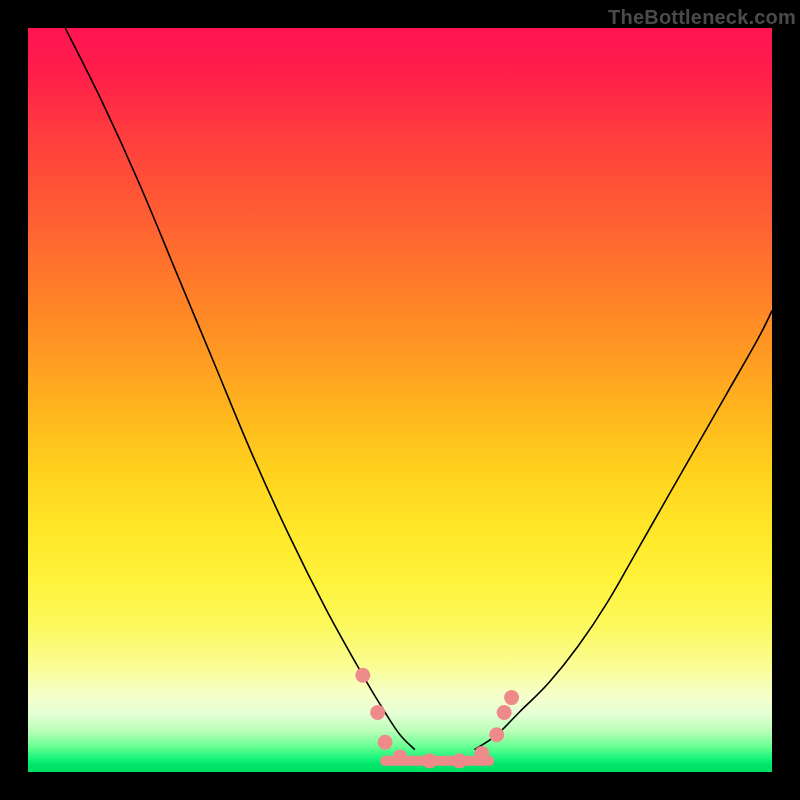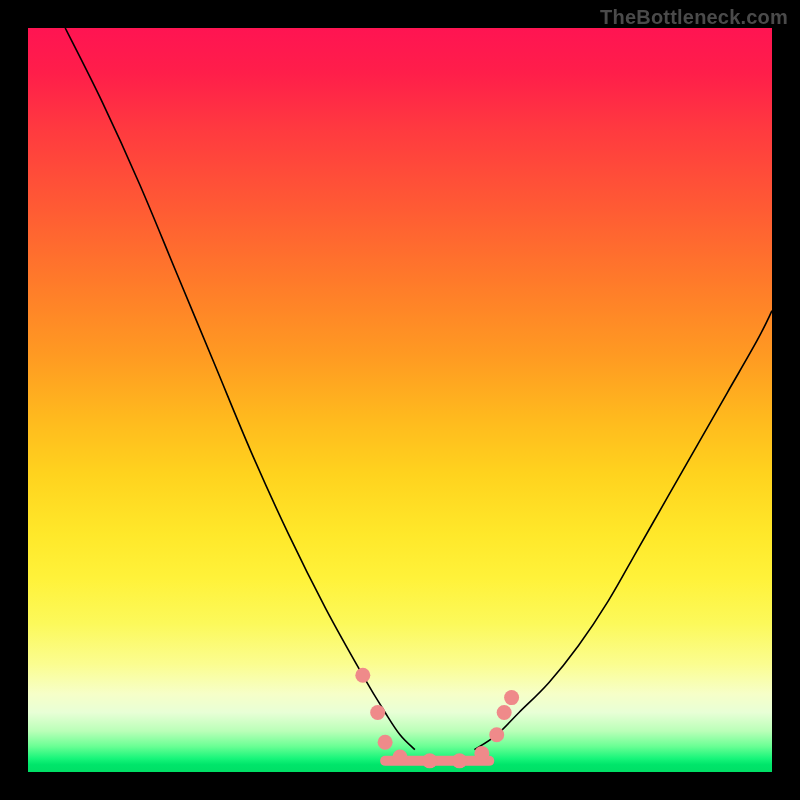--- a/index.html
+++ b/index.html
@@ -13,21 +13,21 @@
   }
   .frame {
     position: relative;
     width: 800px;
     height: 800px;
     background: #000;
   }
   .watermark {
     position: absolute;
     top: 6px;
-    right: 12px;
+    right: 4px;
     color: #4a4a4a;
     font-size: 20px;
     font-weight: 600;
     letter-spacing: 0.2px;
     z-index: 3;
     user-select: none;
   }
   .plot {
     position: absolute;
     left: 28px;

